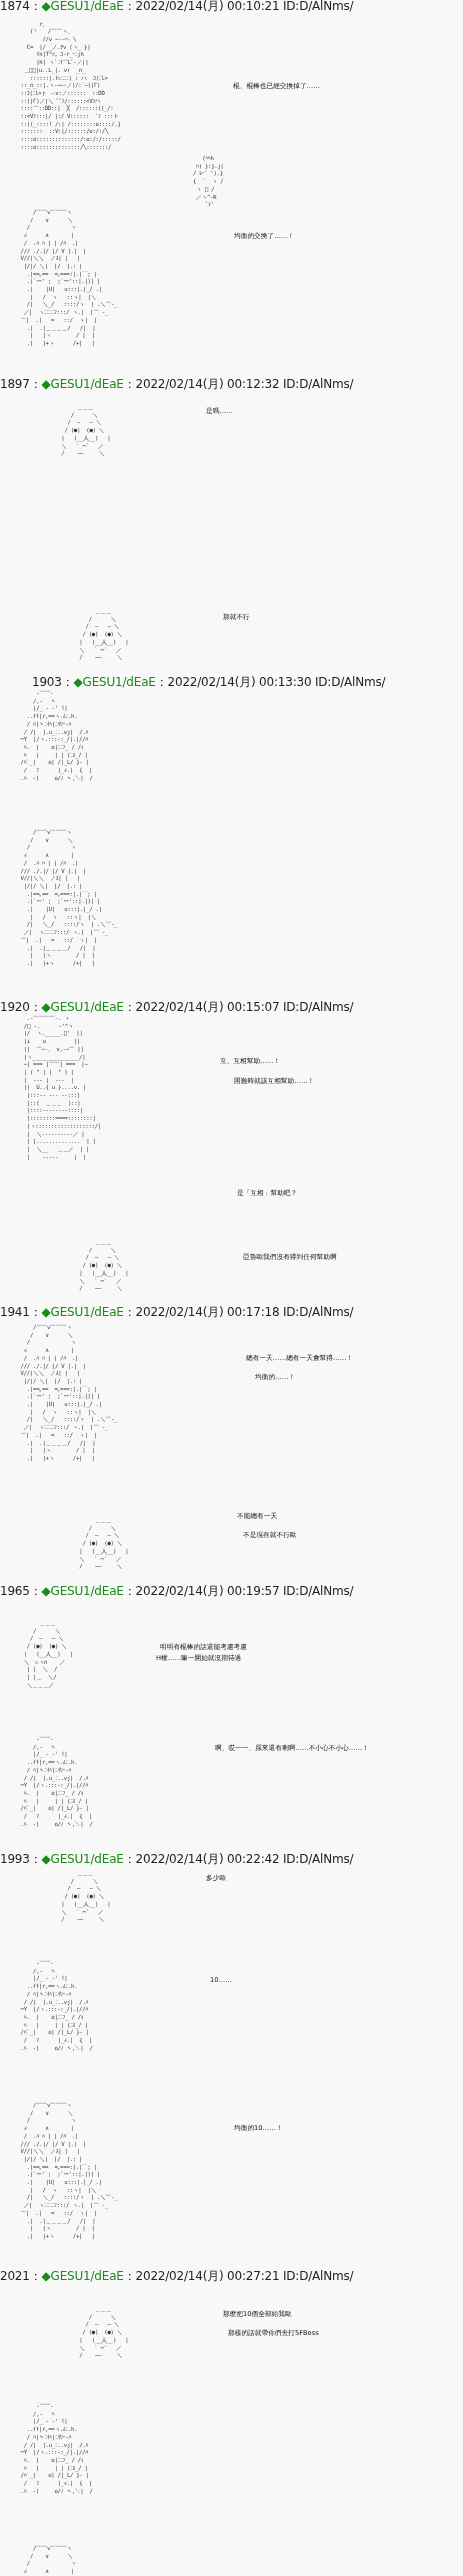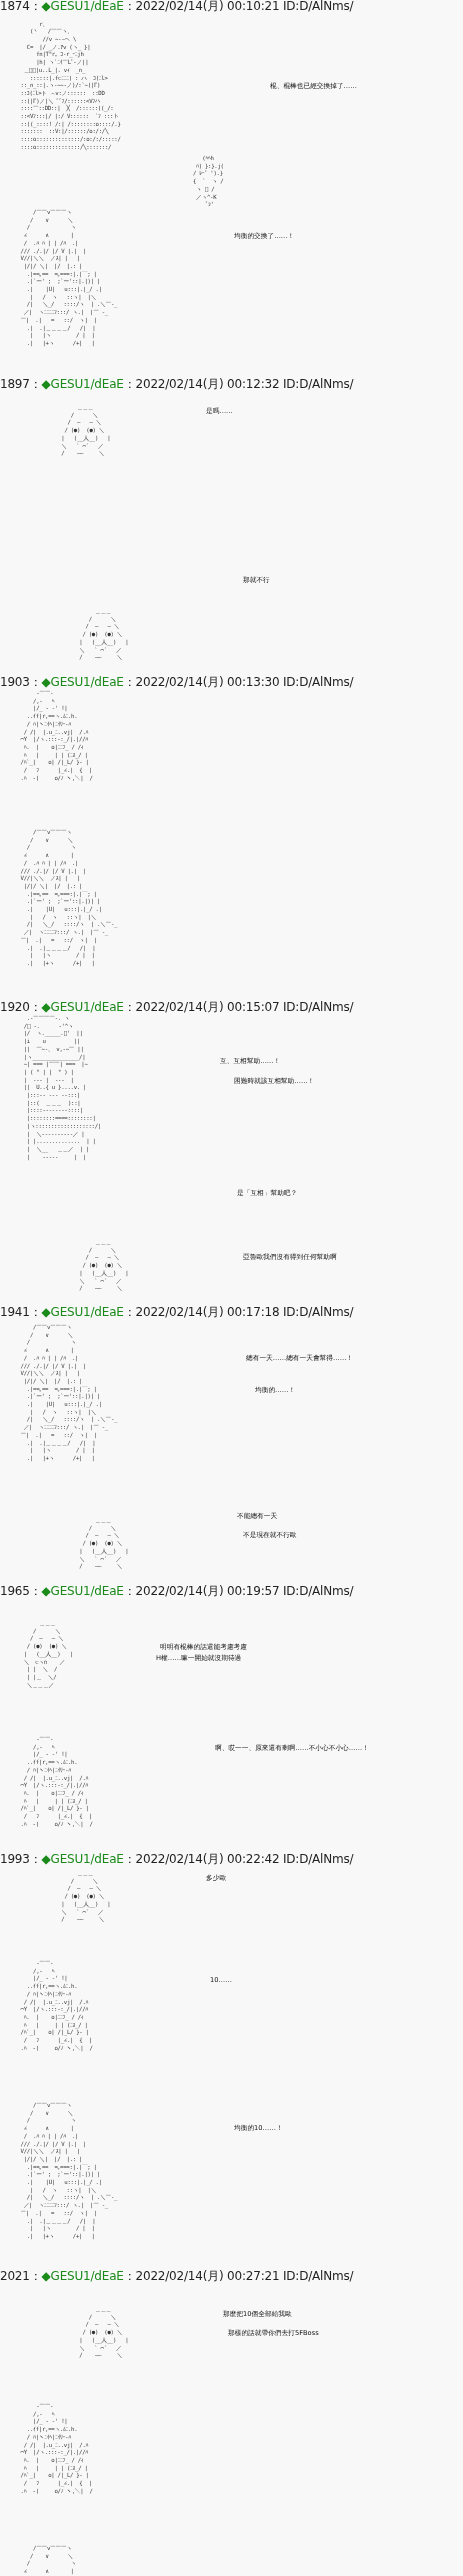--- a/index.html
+++ b/index.html
@@ -63,21 +63,21 @@
 :::::::  ::V:|/::::::/o:/:/╲
 ::::o::::::::::::::/:o:/:/:::::/
 ::::o::::::::::::::/╲:::::::/</div>
 <div class="aa" style="left:193px; top:155px;">   (ﾍﾍh
  ﾊ) }:}.j(
 / ﾚ-ﾞ ').}
 {  `  ヽ /
  ヽ ﾞ /
  ／ヽ^-K
     ﾞﾗ'</div>
-<div class="dialogue" style="left:233px; top:82px;margin-left:37px;">棍、棍棒也已經交換掉了……</div>
+<div class="dialogue" style="left:233px; top:82px;">棍、棍棒也已經交換掉了……</div>
 
 <div class="aa" style="left:20.6px; top:209px;">    /￣￣v￣￣￣ヽ
    /    ∨      ＼
   /             ヽ
  ∠      ∧       |
  /  .ﾊ ﾊ | | /ﾊ  .|
 /// ./.|/ |/ V |.|  |
 V//|＼＼  ノｽ| |   |
  |/|/ ＼|  |/  |.: |
   .|==｡==  =｡===:|.|￣; |
@@ -104,23 +104,23 @@
    /    ――     ＼</div>
 <div class="dialogue" style="left:206px; top:407px;">是嗎……</div>
 
 <div class="aa" style="left:70px; top:608px;">        ＿＿＿
       /      ＼
      /  ―   ― ＼
     / (●)  (●) ＼
    |   (__人__)   |
    ＼   ` ⌒´   ／
    /    ――     ＼</div>
-<div class="dialogue" style="left:223px; top:576px;margin-left:20px;">那就不行</div>
-
-<div class="post-header" style="top:678px;">
+<div class="dialogue" style="left:223px; top:613px;">那就不行</div>
+
+<div class="post-header" style="top:678px;padding-left:32px;">
   <span>1903</span><span>：</span><span class="diamond">◆</span><span class="name">GESU1/dEaE</span><span>：</span><span>2022/02/14(月) 00:13:30</span> <span>ID:D/AlNms/</span>
 </div>
 <div class="aa" style="left:20.6px; top:690px;">     ‐￣￣‐
     /,‐   ﾍ
     |/_ ‐ ‐' !|
   ..ｲf|r,==ヽ.ﾑﾆ.h.
   / ﾊ|ヽﾆｲﾍ|ﾆｲﾘｰ-ﾊ
  / /|  |.u_ﾆ..vj|  /.ﾊ
 ⌒Y  |/ヽ.:::-:_/|.|//ﾊ
  ﾊ.  |    o|ﾆﾆﾌ_ / /ｨ
@@ -197,21 +197,21 @@
   .|`ー' ;  ;`ー'::|.|)| |
   .|    |U|   u:::|.|_/ .|
    |   /  ヽ   ::ヽ|  |＼
   /|   ＼_/   ::::/ヽ  | .＼￣‐_
  ／|  ヽﾆﾆﾆﾆﾌ:::/ ヽ.|  |￣ ‐_
 ￣|  .|   =   ::/  ヽ|  |
   .|  .|＿＿＿＿/   /|  |
    |   |ヽ        / |  |
   .|   |+ヽ      /+|   |</div>
 <div class="dialogue" style="left:246px; top:1354px;">總有一天……總有一天會幫得……！</div>
-<div class="dialogue" style="left:255px; top:1373px;margin-top:13px;">均衡的……！</div>
+<div class="dialogue" style="left:255px; top:1373px;">均衡的……！</div>
 
 <div class="aa" style="left:70px; top:1517px;">        ＿＿＿
       /      ＼
      /  ―   ― ＼
     / (●)  (●) ＼
    |   (__人__)   |
    ＼   ` ⌒´   ／
    /    ――     ＼</div>
 <div class="dialogue" style="left:237px; top:1512px;">不能總有一天</div>
 <div class="dialogue" style="left:243px; top:1531px;">不是現在就不行歐</div>

